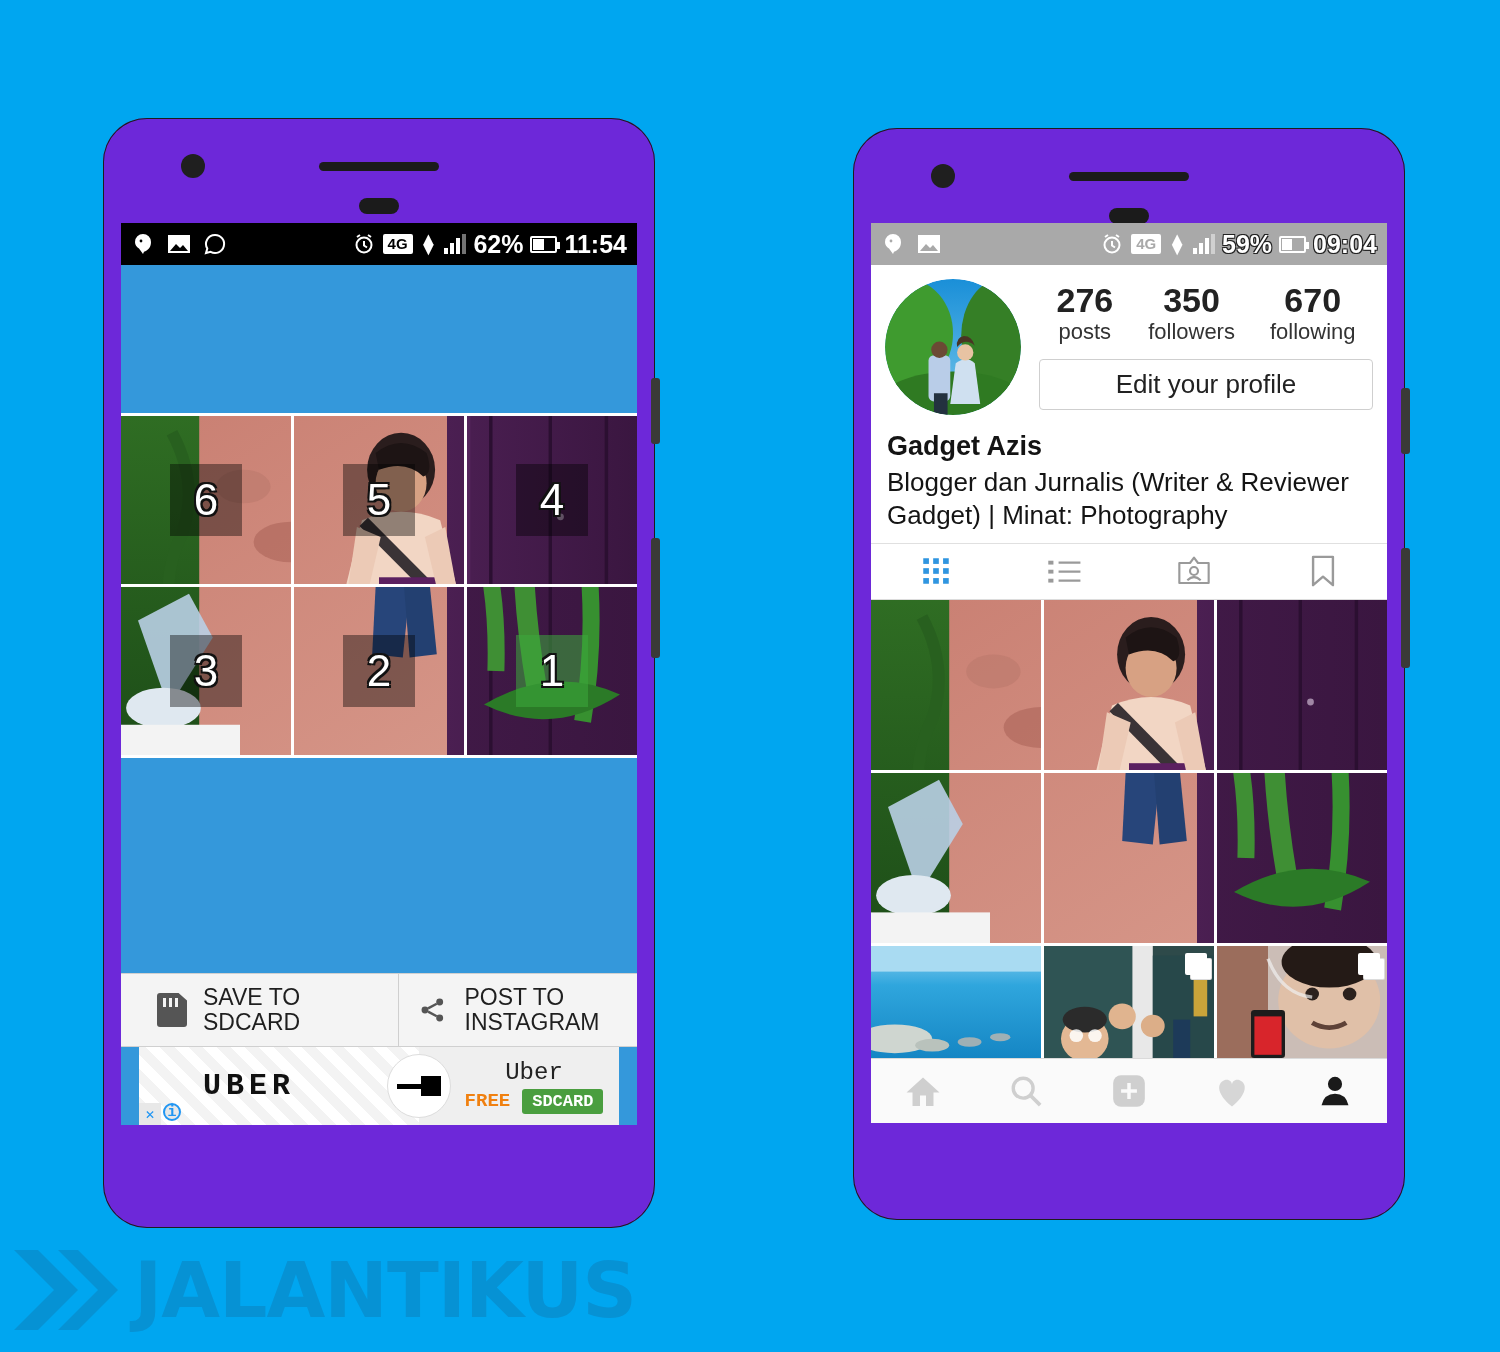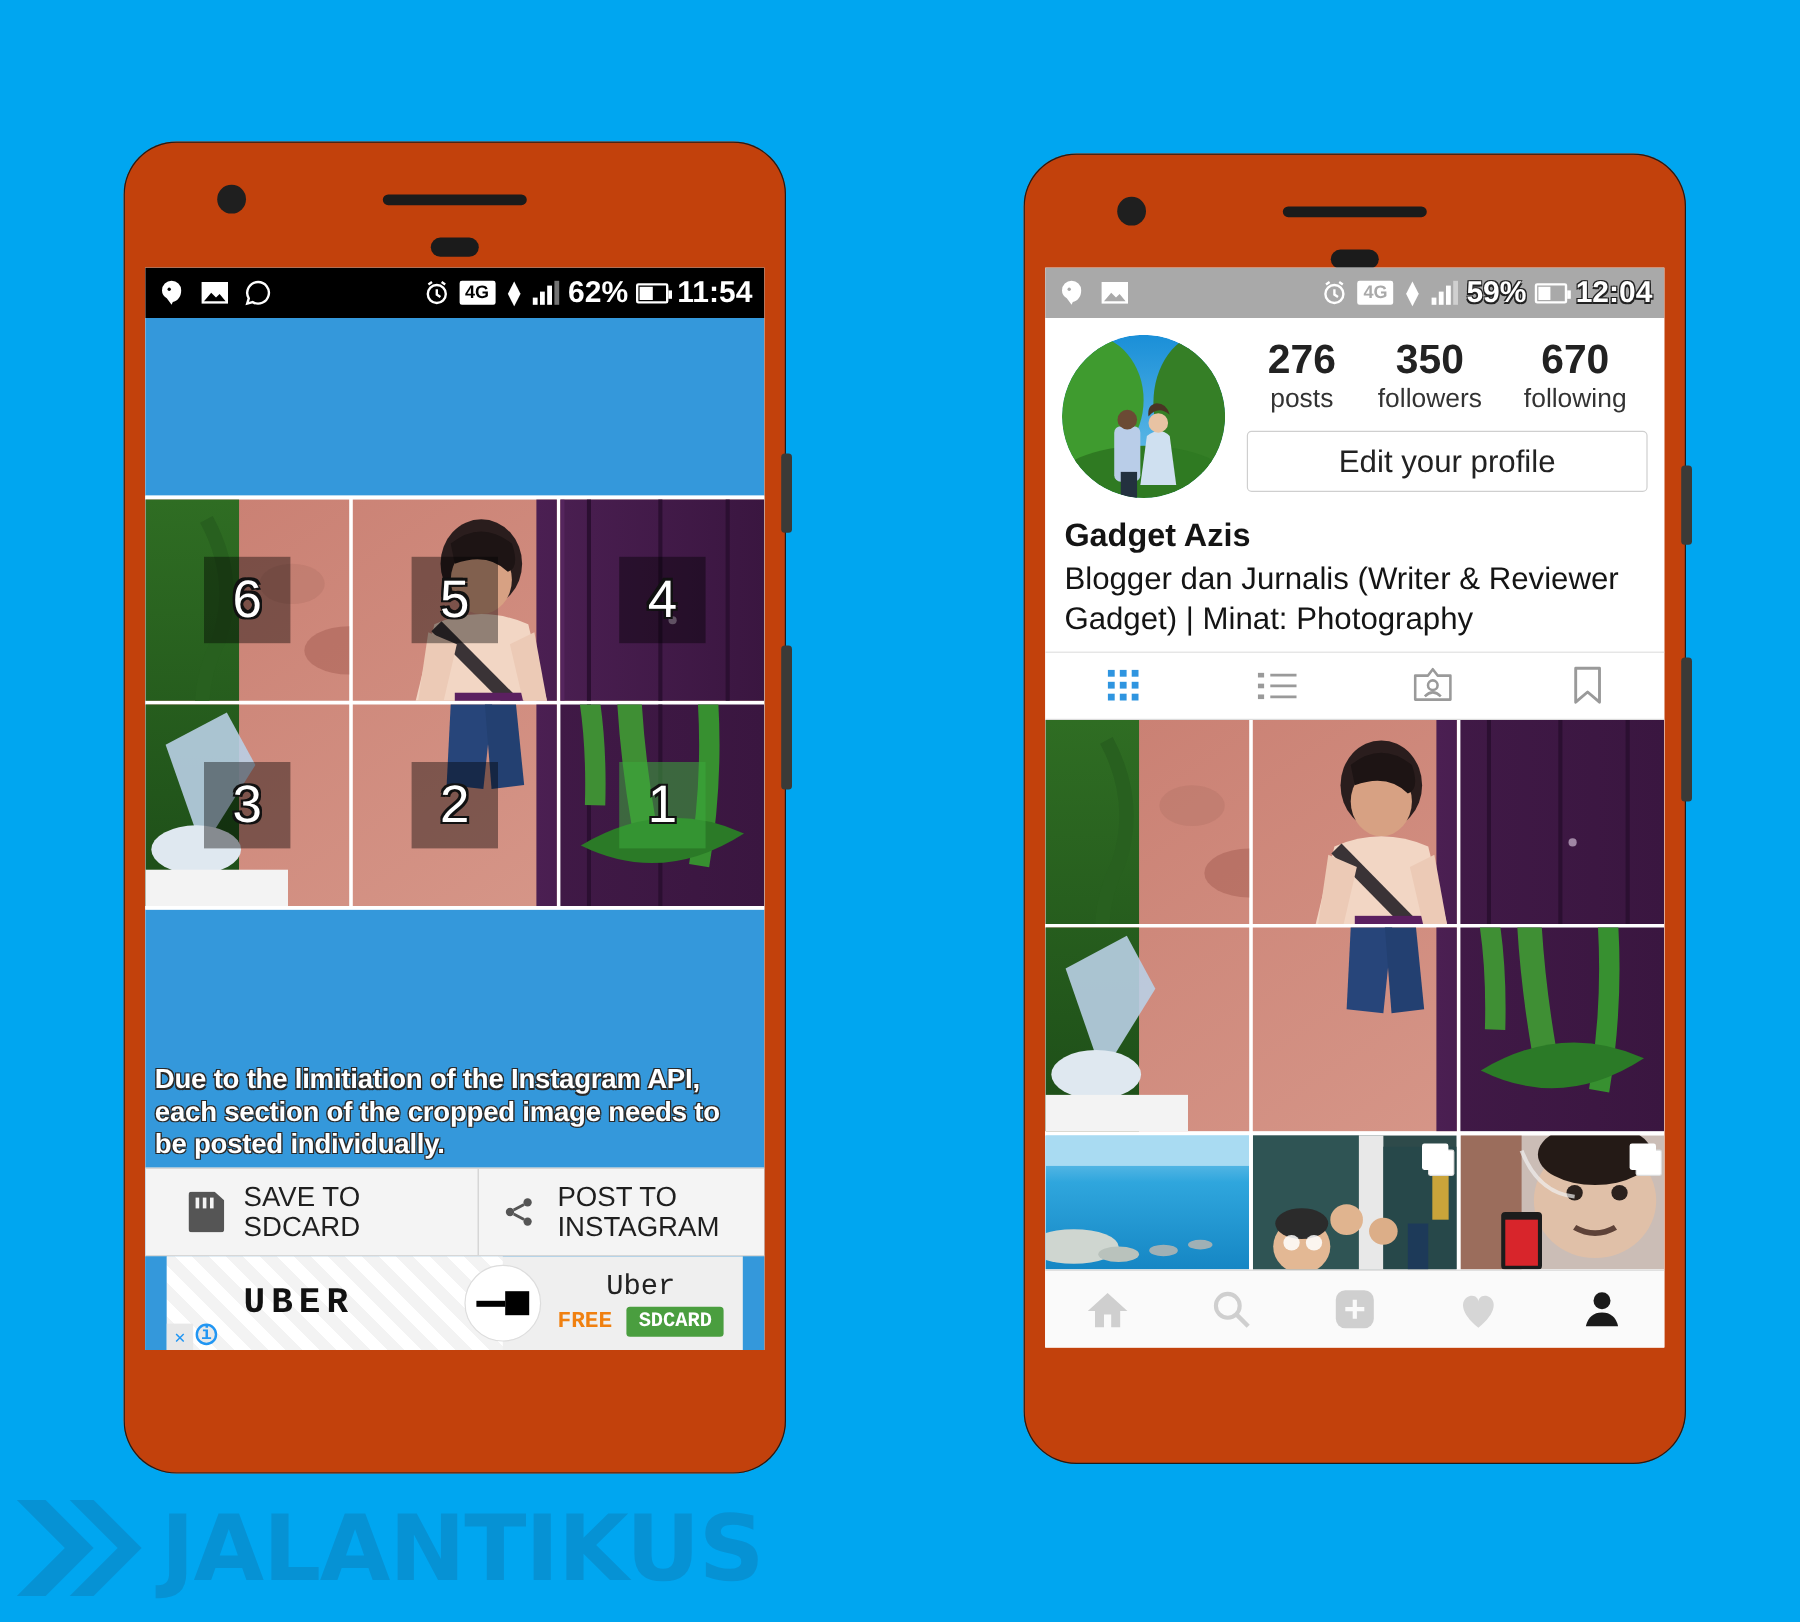--- a/index.html
+++ b/index.html
@@ -6,21 +6,21 @@
   html,body { width:1500px; height:1352px; overflow:hidden; }
   body {
     background:#00A6F0;
     font-family:"Liberation Sans", sans-serif;
     position:relative;
   }
 
   
   .phone {
     position:absolute;
-    background:#c2410c;
+    background:#6d28d9;
     border-radius:44px;
     box-shadow:0 0 0 1px #1d1d1d inset;
   }
   .phone.left  { left:103px;  top:118px;  width:552px; height:1110px; }
   .phone.right { left:853px;  top:128px;  width:552px; height:1092px; }
 
   .cam-dot {
     position:absolute; left:78px; top:36px;
     width:24px; height:24px; border-radius:50%;
     background:#1f1f1f;
@@ -350,21 +350,20 @@
               <path d="M268 60 q10 60 0 120" stroke="#379030" stroke-width="10" fill="none"></path>
               <path d="M210 170 q40 -24 80 -6 q-40 26 -80 6z" fill="#2b7a27"></path>
               <path d="M244 48 l16 -14 6 16 -14 10z" fill="#e8681f"></path>
               <circle cx="262" cy="70" r="3" fill="#e8d8a0" opacity=".8"></circle>
             </svg>
             <div class="num-box green">1</div>
           </div>
         </div>
       </div>
 
-      <div class="hint-text">Due to the limitiation of the Instagram API, each section of the cropped image needs to be posted individually.</div>
 
       <div class="action-bar">
         <div class="action-btn">
           <span class="sd-icon">
               <i></i>
             </span>
           <span class="action-label">
             <span>SAVE TO</span><br>
             <span>SDCARD</span>
           </span>
@@ -440,21 +439,21 @@
         <span class="sigbars">
             <i></i>
             <i></i>
             <i></i>
             <i></i>
           </span>
         <span class="outline">59%</span>
         <span class="batt">
             <i></i>
           </span>
-        <span class="outline">12:04</span>
+        <span class="outline">09:04</span>
       </span>
     </div>
 
     <div class="ig">
 
       <div class="ig-header">
         <div class="avatar">
           <svg viewBox="0 0 100 100" width="136" height="136">
             <defs>
                 <clipPath id="av">

